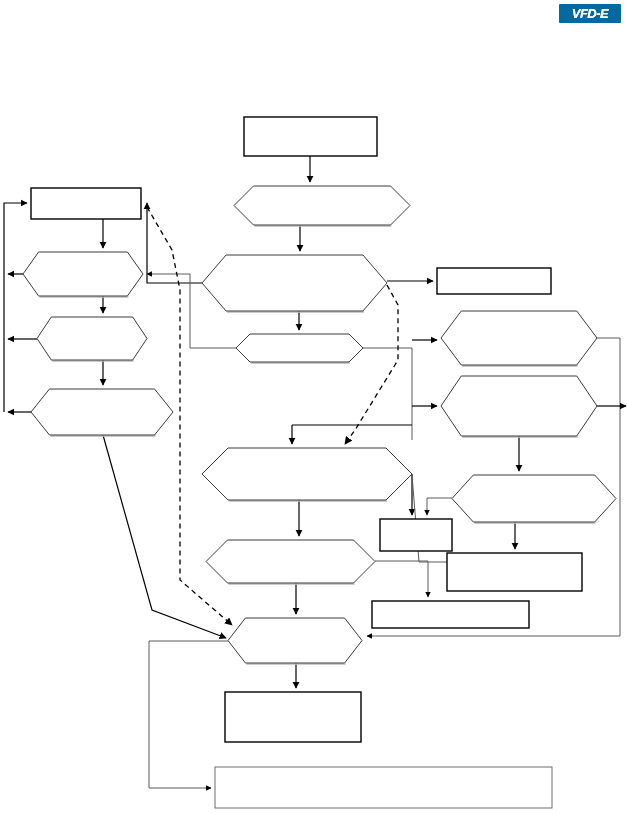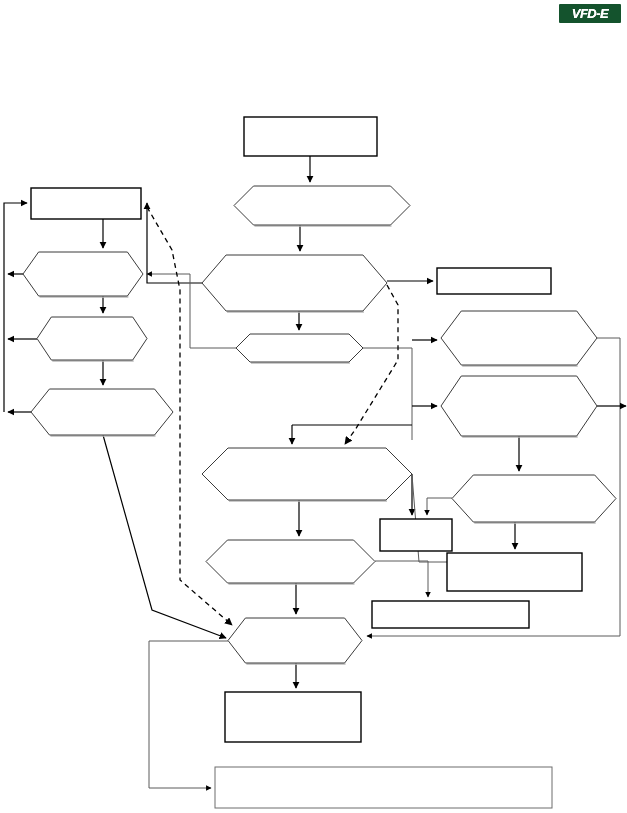--- a/index.html
+++ b/index.html
@@ -63,21 +63,21 @@
     stroke-width: 1.3;
     fill: none;
     stroke-dasharray: 5 4;
   }
   #logo {
     position: absolute;
     right: 6px;
     top: 4px;
     width: 62px;
     height: 19px;
-    background: #14532d;
+    background: #0369a1;
     border-radius: 1px;
     display: flex;
     align-items: center;
     justify-content: center;
   }
   #logo .logo-text {
     font-family: "Liberation Sans", sans-serif;
     font-size: 13px;
     font-weight: bold;
     font-style: italic;

